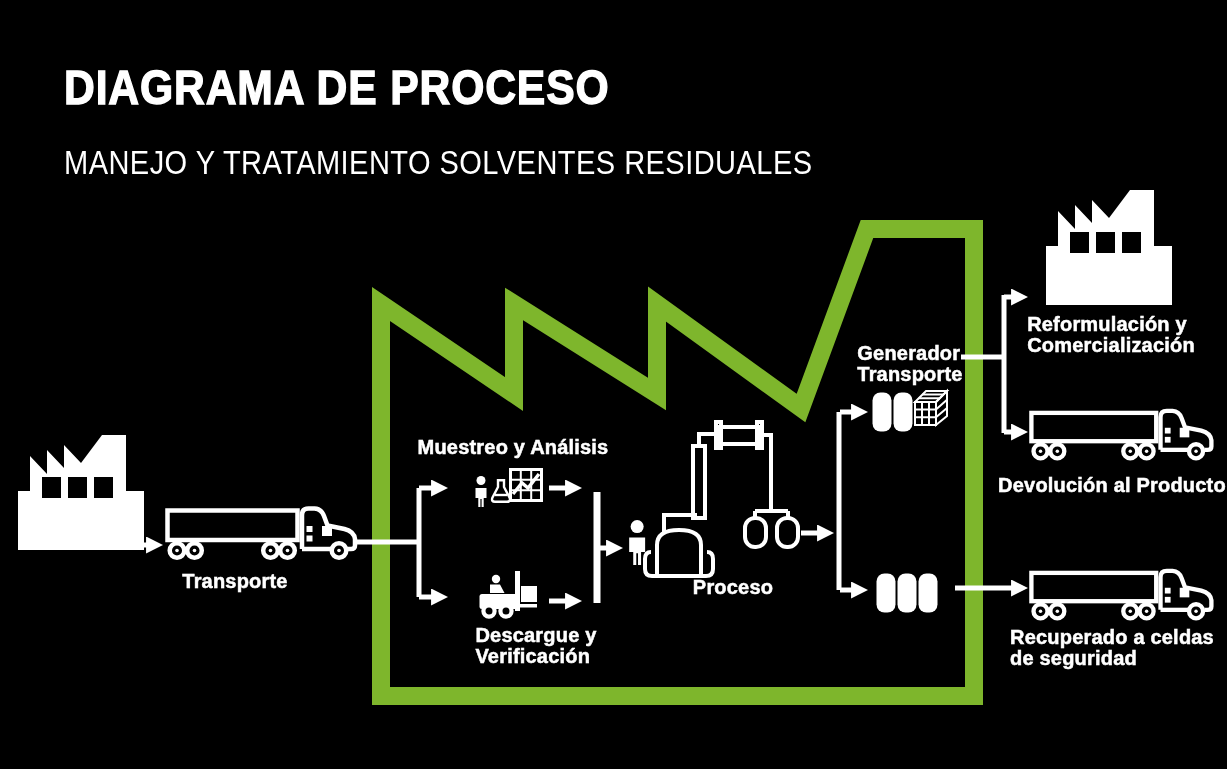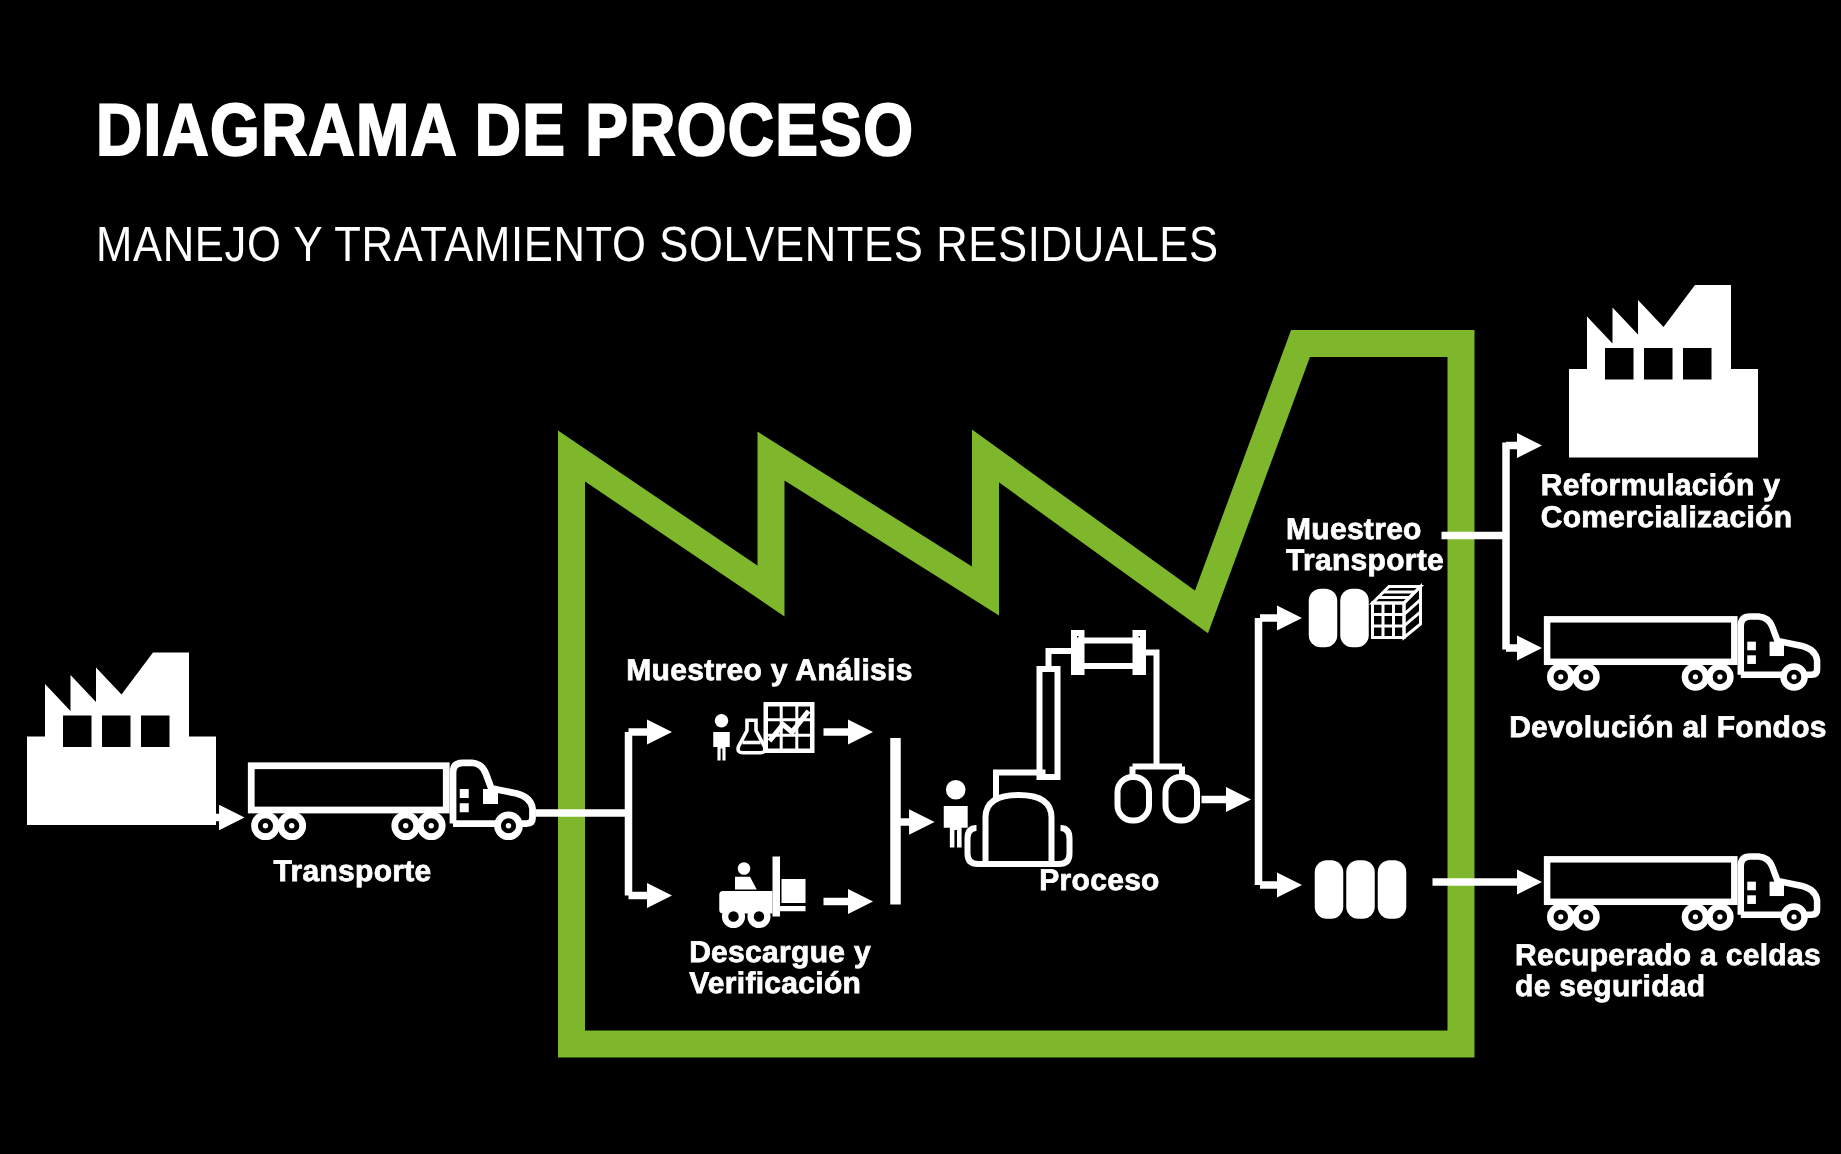--- a/index.html
+++ b/index.html
@@ -173,42 +173,42 @@
 
 
   <div class="label" style="left:235px;top:571px">
     <span>Transporte</span>
   </div>
 
   <div class="label" style="left:513px;top:437px">
     <span>Muestreo y Análisis</span>
   </div>
 
-  <div class="label" style="left:520px;top:625px">
+  <div class="label" style="left:536px;top:625px">
     <span>Descargue y</span>
     <span>Verificación</span>
   </div>
 
   <div class="label" style="left:733px;top:577px">
     <span>Proceso</span>
   </div>
 
   <div class="label" style="left:910px;top:343px">
-    <span>Muestreo</span>
+    <span>Generador</span>
     <span>Transporte</span>
   </div>
 
 
   <div class="label" style="left:1111px;top:314px">
     <span>Reformulación y</span>
     <span>Comercialización</span>
   </div>
 
   <div class="label" style="left:1112px;top:475px">
-    <span>Devolución al Fondos</span>
+    <span>Devolución al Producto</span>
   </div>
 
   <div class="label" style="left:1112px;top:627px">
     <span>Recuperado a celdas</span>
     <span>de seguridad</span>
   </div>
 
 </div>
 
 </body></html>

